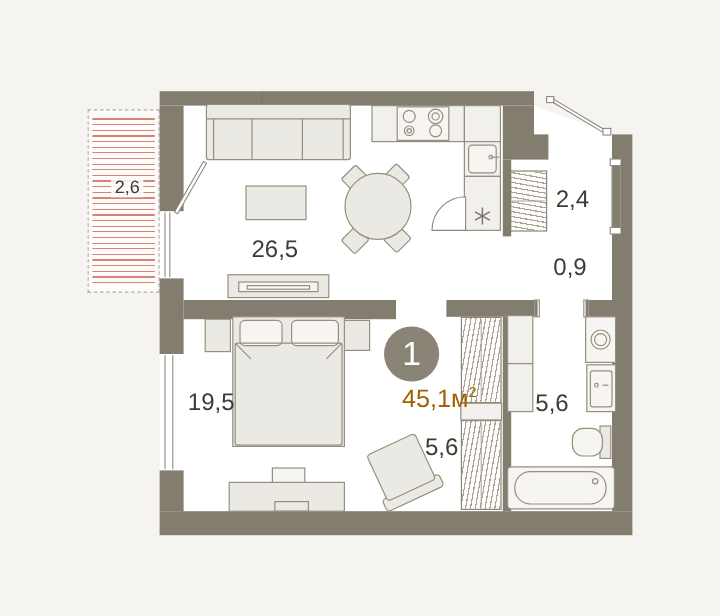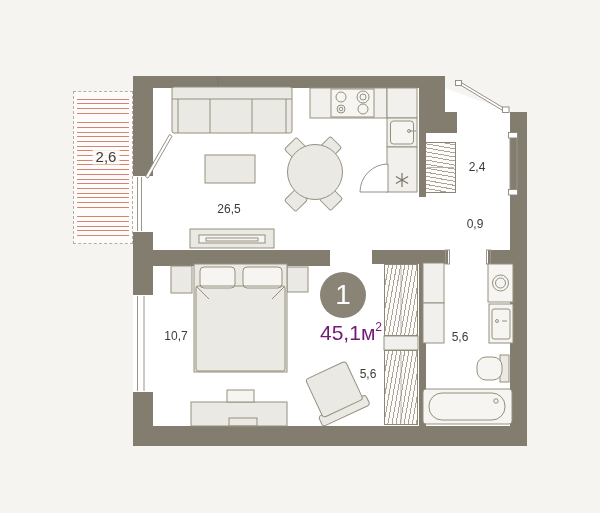--- a/index.html
+++ b/index.html
@@ -21,26 +21,26 @@
   .wd-hall{left:425px;top:142px;width:31px;height:51px;
     background-image:repeating-linear-gradient(10deg,rgba(0,0,0,0) 0 3px,#aaa496 3px 4px)}
   .plan-svg{position:absolute;left:0;top:0}
   .wl{fill:var(--wall);stroke:none}
   .f{fill:var(--furniture-fill);stroke:var(--furniture-stroke);stroke-width:1}
   .f2{fill:#f1f0ec;stroke:var(--furniture-stroke);stroke-width:1}
   .f3{fill:#f6f5f1;stroke:var(--furniture-stroke);stroke-width:1}
   .ln{stroke:var(--furniture-stroke);stroke-width:1;fill:none}
   .thin{stroke:#9a948a;stroke-width:1;fill:none}
   .leaf{fill:#fff;stroke:#8b857a;stroke-width:0.9}
-  .label{position:absolute;transform:translate(-50%,-50%);font-size:12px;color:var(--text);white-space:nowrap}
+  .label{position:absolute;transform:translate(-50%,-50%);font-size:20px;color:var(--text);white-space:nowrap}
   .label-balcony{font-size:15px;background:rgba(253,252,250,.88);padding:0 3px}
   .badge{position:absolute;left:320px;top:272px;width:46px;height:46px;border-radius:50%;
     background:var(--badge);color:#fff;display:flex;align-items:center;justify-content:center;font-size:28px}
-  .area-label{position:absolute;left:351px;top:333px;transform:translate(-50%,-50%);
-    font-size:21px;color:#701a75;white-space:nowrap}
+  .area-label{position:absolute;left:366px;top:333px;transform:translate(-50%,-50%);
+    font-size:21px;color:#a16207;white-space:nowrap}
   .area-label sup{font-size:12px;position:relative;top:-1px}
 </style>
 </head>
 <body>
 
 <div class="stage">
 
   <div class="floor"></div>
 
   <div class="balcony">
@@ -196,21 +196,21 @@
         <rect class="ln" x="429" y="393" width="76" height="27" rx="13" fill="#f8f7f4"></rect>
         <circle class="ln" cx="496" cy="401" r="2.2"></circle>
       </g>
     </g>
   </svg>
 
   <div class="label label-balcony" style="left:106px;top:156px">2,6</div>
   <div class="label" style="left:229px;top:209px">26,5</div>
   <div class="label" style="left:477px;top:167px">2,4</div>
   <div class="label" style="left:475px;top:224px">0,9</div>
-  <div class="label" style="left:176px;top:336px">10,7</div>
+  <div class="label" style="left:176px;top:336px">19,5</div>
   <div class="label" style="left:368px;top:374px">5,6</div>
   <div class="label" style="left:460px;top:337px">5,6</div>
 
   <div class="badge">
     <span>1</span>
   </div>
   <div class="area-label">
     <span>45,1</span><span>м</span><sup>2</sup>
   </div>
 

